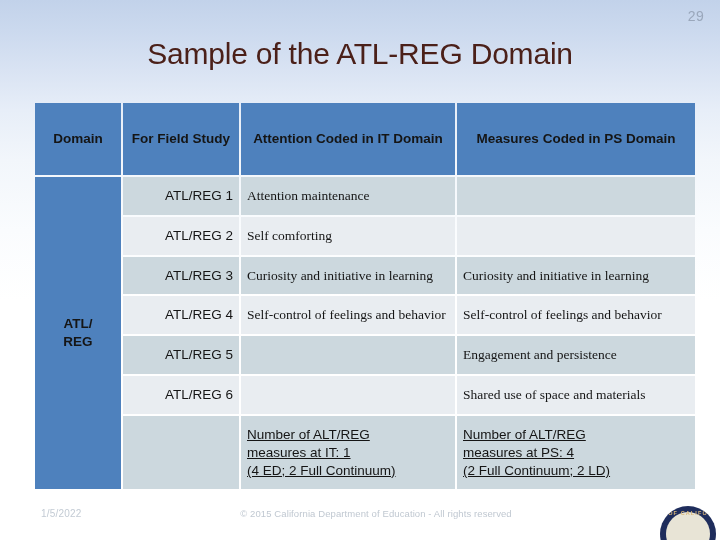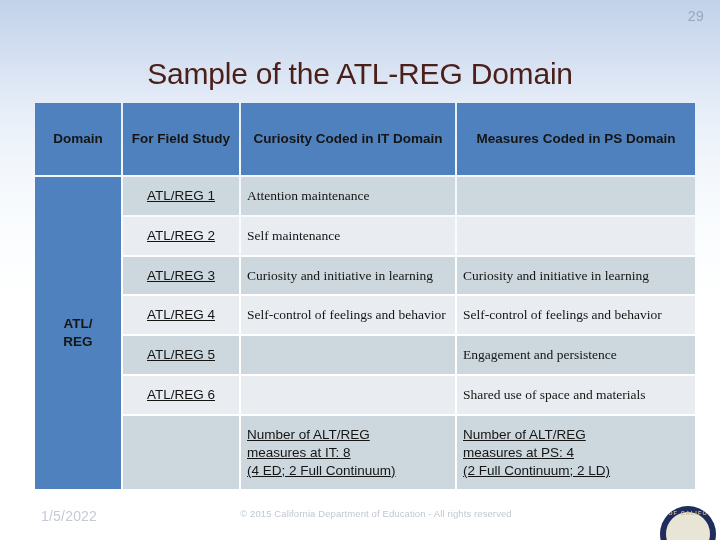--- a/index.html
+++ b/index.html
@@ -35,21 +35,21 @@
     top: 8px;
     right: 16px;
     font-size: 14px;
     color: #9aa7bb;
     letter-spacing: 0.3px;
   }
 
   
   .slide-title {
     position: absolute;
-    top: 57px;
+    top: 37px;
     left: 0;
     width: 720px;
     text-align: center;
     font-size: 30px;
     color: #4b2019;
     letter-spacing: -0.2px;
     white-space: nowrap;
   }
 
   
@@ -94,24 +94,23 @@
     font-size: 15px;
     line-height: 1.45;
     vertical-align: middle;
   }
 
   
   .shade-a { background: #ccd8de; }
   .shade-b { background: #e9edf1; margin-top: 18px; }
 
   .code-cell {
-    text-align: center;
+    text-align: right;
     white-space: nowrap;
     padding-right: 8px;
-    text-decoration: underline;
   }
   .measure-cell { text-align: left; font-family: Liberation Serif, serif; }
 
   .summary-cell {
     text-align: left;
     line-height: 1.45;
     padding: 10px 8px;
     text-decoration: underline;
   }
   .summary-cell .ln { display: block; }
@@ -120,21 +119,21 @@
   col.c1 { width: 86px; }
   col.c2 { width: 116px; }
   col.c3 { width: 214px; }
   col.c4 { width: 238px; }
 
   
   .footer-date {
     position: absolute;
     left: 41px;
     top: 508px;
-    font-size: 14px;
+    font-size: 10px;
     color: #c3cbd4;
     letter-spacing: 0.2px;
   }
   .footer-copyright {
     position: absolute;
     left: 0;
     top: 508px;
     width: 720px;
     text-align: center;
     font-size: 9.5px;
@@ -192,37 +191,37 @@
       <colgroup>
         <col class="c1">
           <col class="c2">
           <col class="c3">
           <col class="c4">
       </colgroup>
       <tbody>
         <tr class="hdr">
           <td>Domain</td>
           <td>For Field Study</td>
-          <td>Curiosity Coded in IT Domain</td>
+          <td>Attention Coded in IT Domain</td>
           <td>Measures Coded in PS Domain</td>
         </tr>
 
         <tr>
           <td class="domain-cell" rowspan="7">
             <span>ATL/</span><br>
             <span>REG</span>
           </td>
           <td class="shade-a code-cell">ATL/REG 1</td>
           <td class="shade-a measure-cell">Attention maintenance</td>
           <td class="shade-a measure-cell"></td>
         </tr>
 
         <tr>
           <td class="shade-b code-cell">ATL/REG 2</td>
-          <td class="shade-b measure-cell">Self maintenance</td>
+          <td class="shade-b measure-cell">Self comforting</td>
           <td class="shade-b measure-cell"></td>
         </tr>
 
         <tr>
           <td class="shade-a code-cell">ATL/REG 3</td>
           <td class="shade-a measure-cell">Curiosity and initiative in learning</td>
           <td class="shade-a measure-cell">Curiosity and initiative in learning</td>
         </tr>
 
         <tr>
@@ -240,21 +239,21 @@
         <tr>
           <td class="shade-b code-cell">ATL/REG 6</td>
           <td class="shade-b measure-cell"></td>
           <td class="shade-b measure-cell">Shared use of space and materials</td>
         </tr>
 
         <tr>
           <td class="shade-a"></td>
           <td class="shade-a summary-cell">
             <span class="ln">Number of ALT/REG</span>
-            <span class="ln">measures at IT: 8</span>
+            <span class="ln">measures at IT: 1</span>
             <span class="ln">(4 ED; 2 Full Continuum)</span>
           </td>
           <td class="shade-a summary-cell">
             <span class="ln">Number of ALT/REG</span>
             <span class="ln">measures at PS: 4</span>
             <span class="ln">(2 Full Continuum; 2 LD)</span>
           </td>
         </tr>
       </tbody>
     </table>

